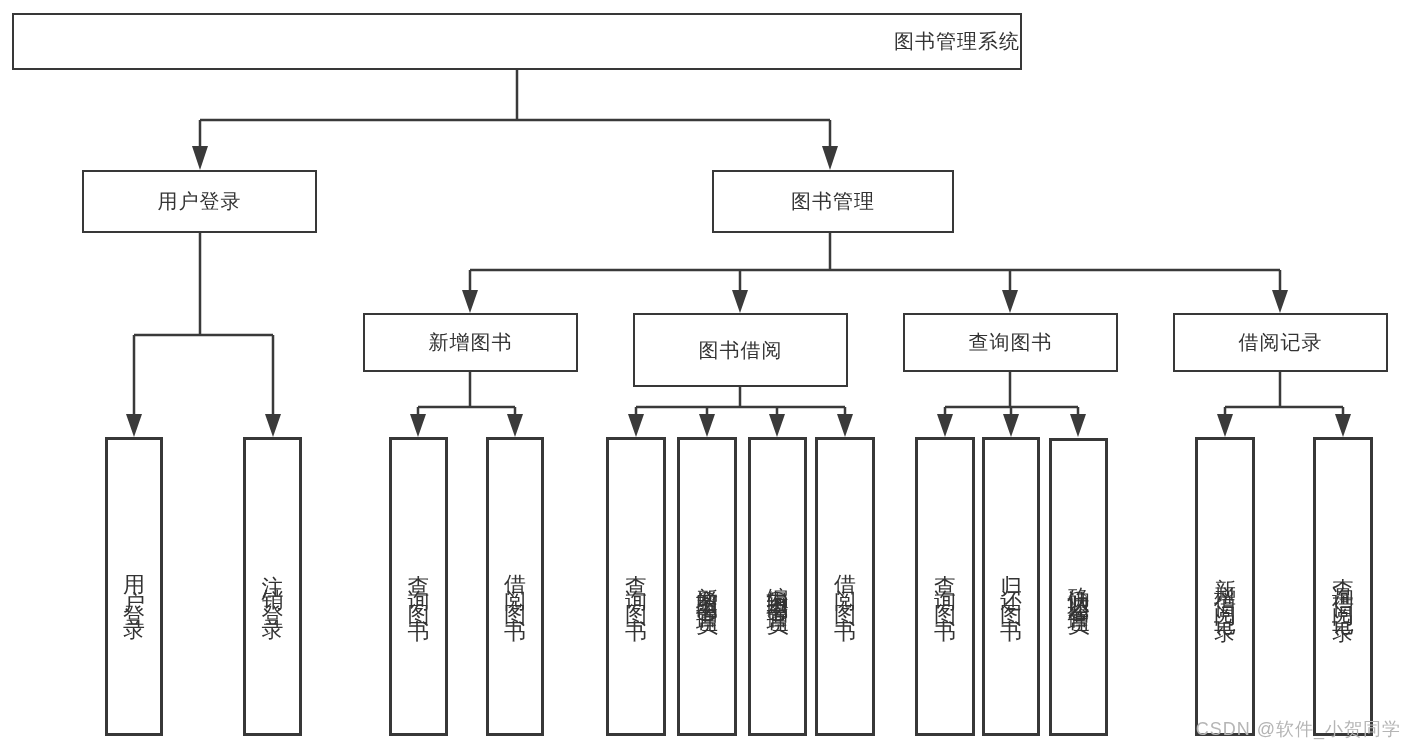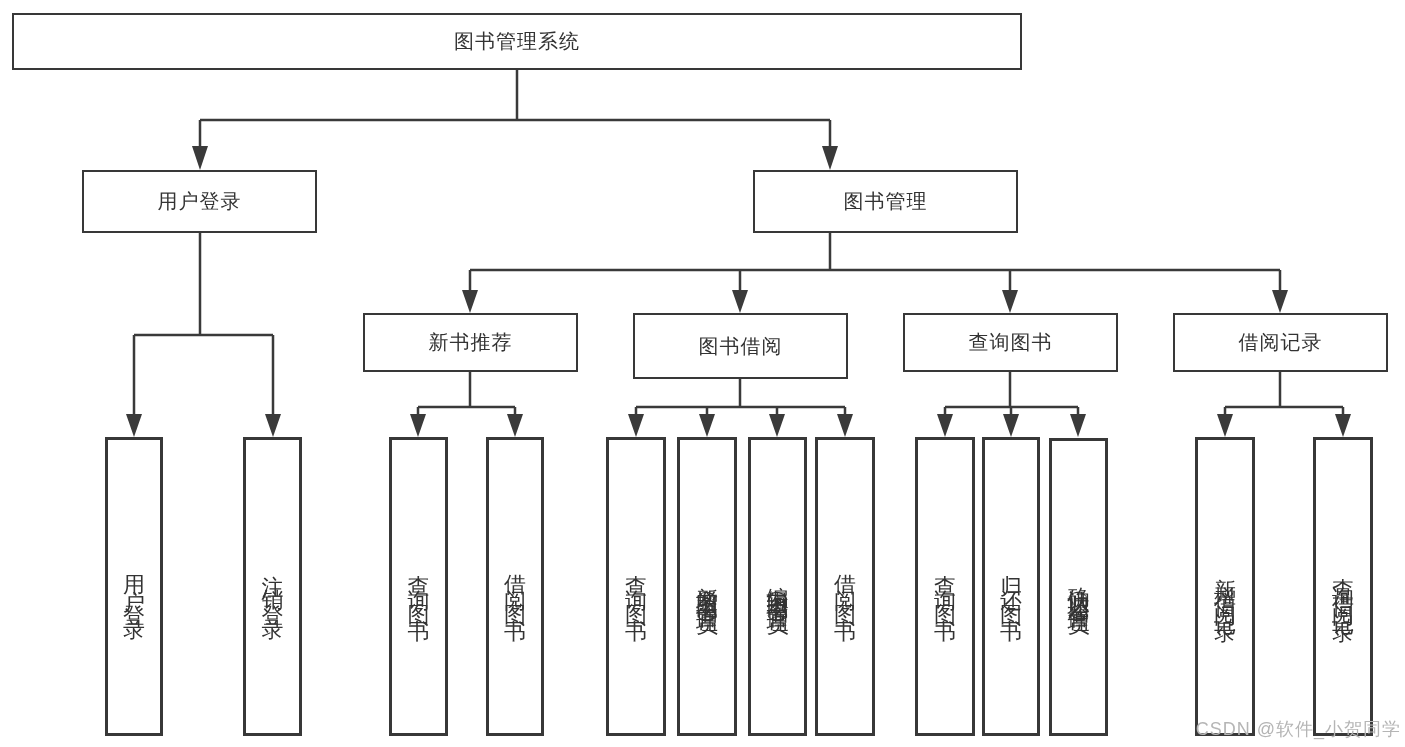--- a/index.html
+++ b/index.html
@@ -6,21 +6,21 @@
   .canvas{
     position:relative;width:1405px;height:747px;background:#ffffff;overflow:hidden;
     font-family:"Liberation Sans",sans-serif;color:#333333;
   }
   .lines{position:absolute;left:0;top:0;z-index:1;}
   .node{
     position:absolute;background:#ffffff;box-sizing:border-box;
     border:2.5px solid #383838;display:flex;align-items:center;justify-content:center;
     z-index:2;
   }
-  .node-root{border-width:2px;}
+  .node-root{border-width:2px;justify-content:flex-end;}
   .h-label{font-size:20px;letter-spacing:1px;white-space:nowrap;}
   .leaf{border-width:3px;}
   .v-label{
     writing-mode:vertical-rl;text-orientation:mixed;
     font-size:22px;line-height:1;white-space:nowrap;
   }
   .v-short{letter-spacing:15px;}
   .v-mid{letter-spacing:9px;}
   .v-long{letter-spacing:4px;}
   .watermark{
@@ -76,28 +76,28 @@
     </g>
   </svg>
 
   <div class="node node-root" style="left:12px;top:13px;width:1010px;height:57px;">
     <span class="h-label">图书管理系统</span>
   </div>
 
   <div class="node" style="left:82px;top:170px;width:235px;height:63px;">
     <span class="h-label">用户登录</span>
   </div>
-  <div class="node" style="left:712px;top:170px;width:265px;height:63px;margin-left:41px;">
+  <div class="node" style="left:712px;top:170px;width:242px;height:63px;">
     <span class="h-label">图书管理</span>
   </div>
 
   <div class="node" style="left:363px;top:313px;width:215px;height:59px;">
-    <span class="h-label">新书推荐</span>
+    <span class="h-label">新增图书</span>
   </div>
-  <div class="node" style="left:633px;top:313px;width:215px;height:66px;">
+  <div class="node" style="left:633px;top:313px;width:215px;height:74px;">
     <span class="h-label">图书借阅</span>
   </div>
   <div class="node" style="left:903px;top:313px;width:215px;height:59px;">
     <span class="h-label">查询图书</span>
   </div>
   <div class="node" style="left:1173px;top:313px;width:215px;height:59px;">
     <span class="h-label">借阅记录</span>
   </div>
 
   <div class="node leaf" style="left:105px;top:437px;width:58px;height:299px;">

